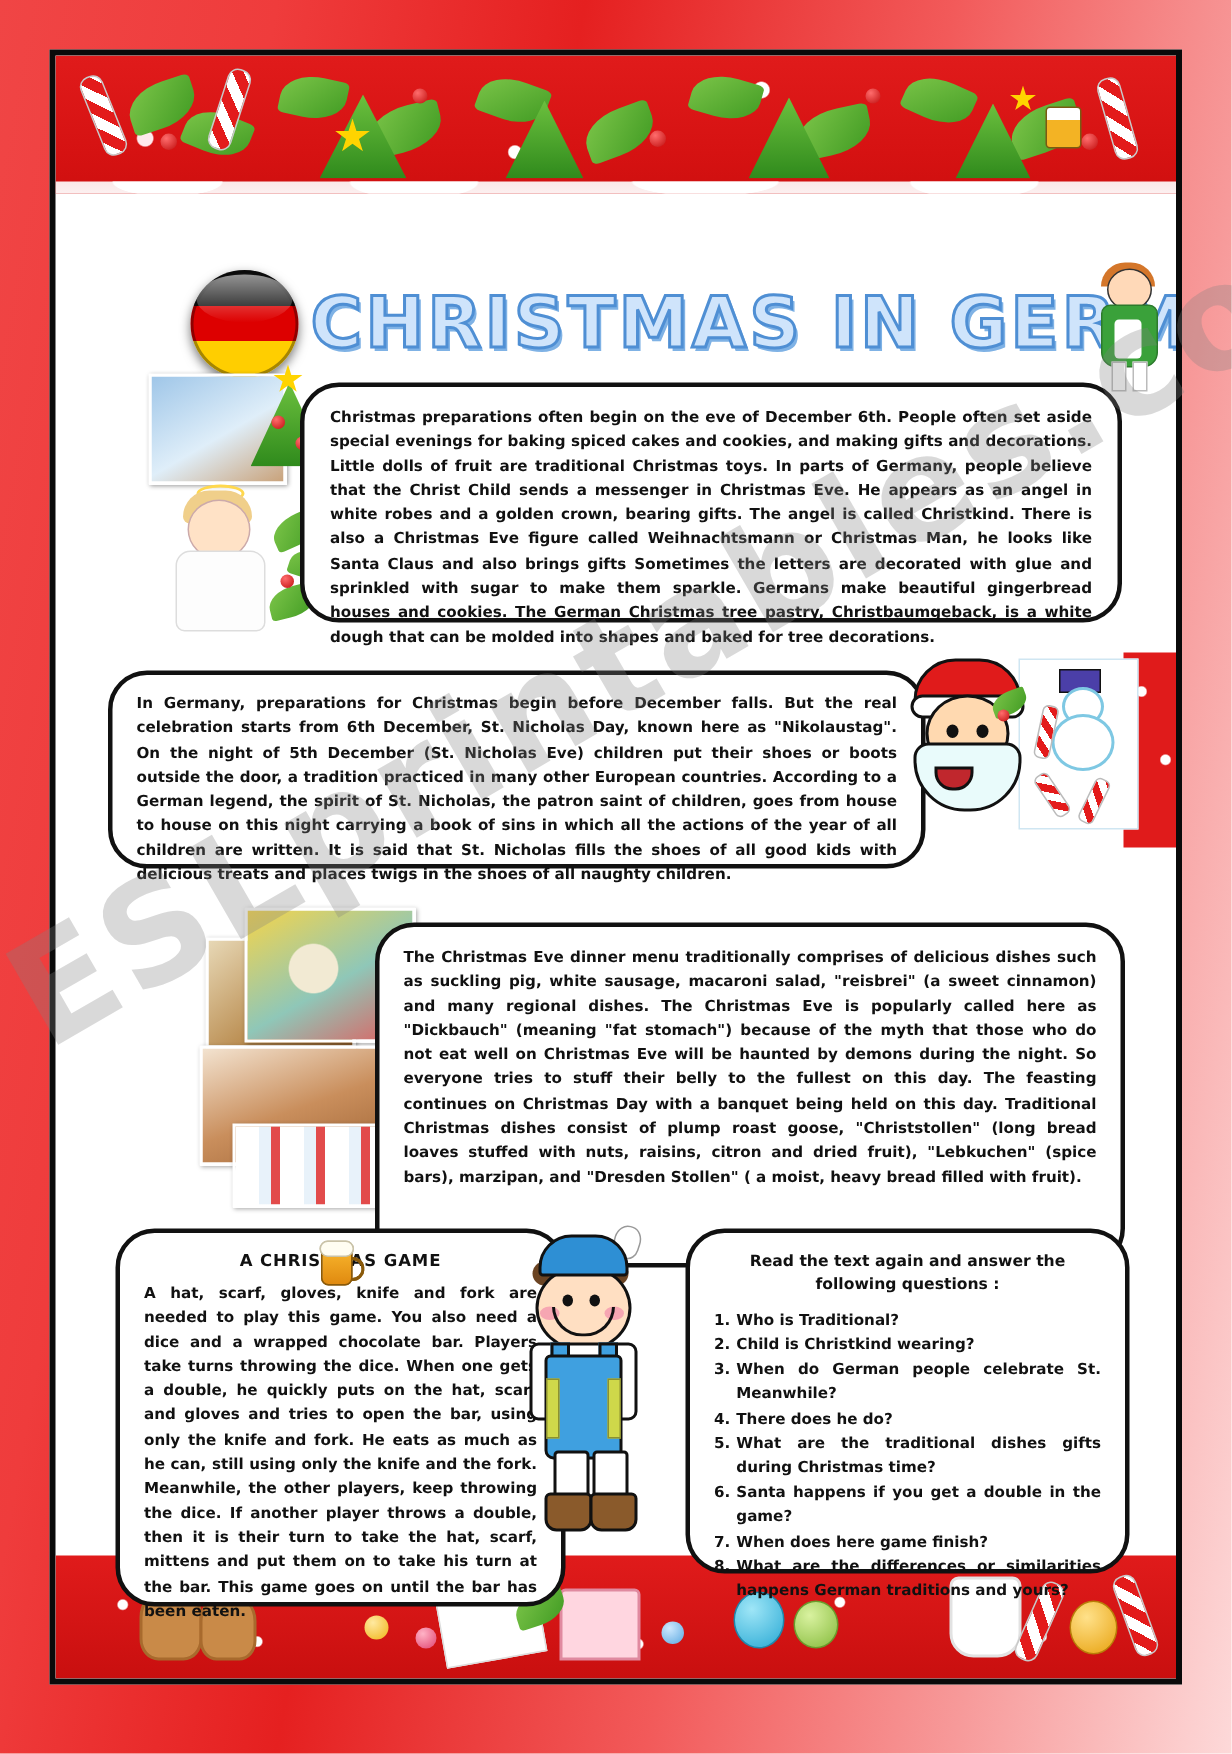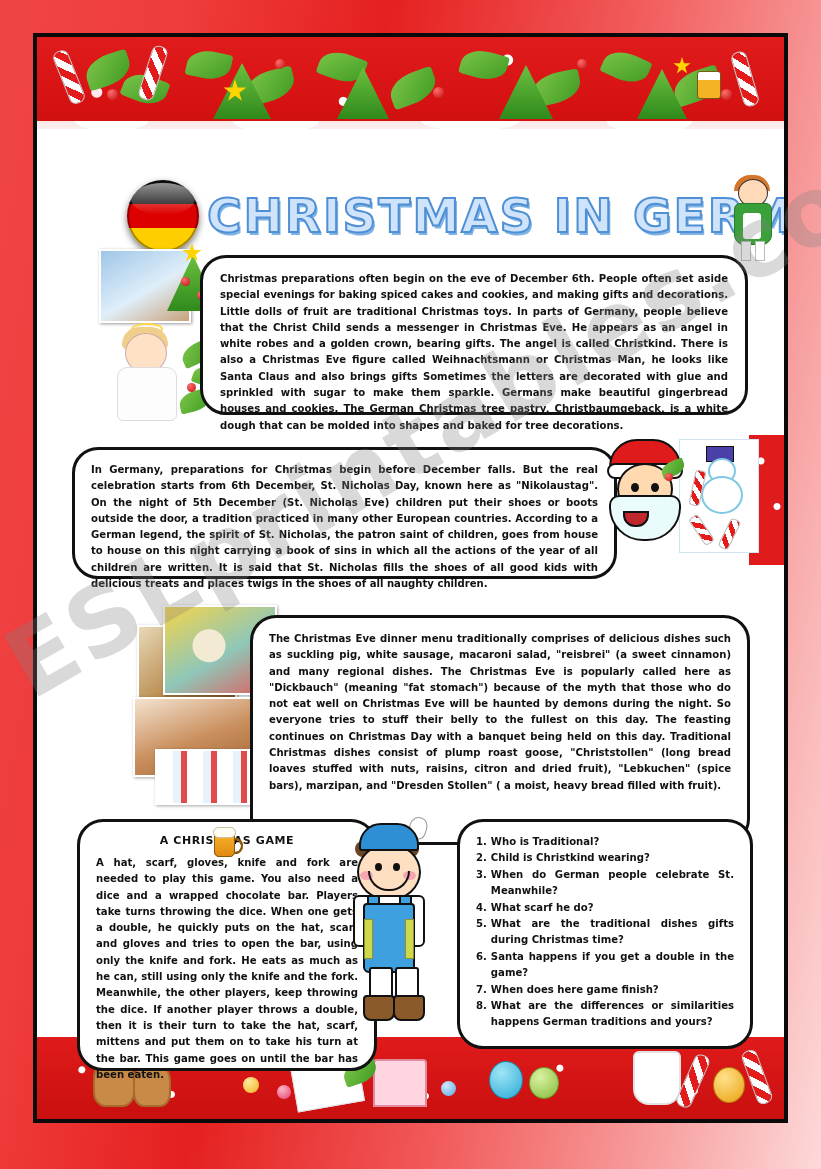--- a/index.html
+++ b/index.html
@@ -313,36 +313,37 @@
     <div class="b-overall"></div>
     <div class="b-trim" style="left:27px;"></div>
     <div class="b-trim" style="left:68px;"></div>
     <div class="b-sock" style="left:32px;"></div>
     <div class="b-sock" style="left:58px;"></div>
     <div class="b-boot" style="left:26px;"></div>
     <div class="b-boot" style="left:56px;"></div>
   </div>
 
   <div class="bubble" style="left:420px;top:782px;width:296px;height:230px;padding:12px 16px;">
+    <div class="q-head" style="margin-bottom:9px;">Read the text again and answer the following questions :</div>
     <ul class="qlist">
       <li class="qitem">
         <span class="qnum">1.</span>
         <span class="qtext">Who is Traditional?</span>
       </li>
       <li class="qitem">
         <span class="qnum">2.</span>
         <span class="qtext">Child is Christkind wearing?</span>
       </li>
       <li class="qitem">
         <span class="qnum">3.</span>
         <span class="qtext">When do German people celebrate St. Meanwhile?</span>
       </li>
       <li class="qitem">
         <span class="qnum">4.</span>
-        <span class="qtext">What scarf he do?</span>
+        <span class="qtext">There does he do?</span>
       </li>
       <li class="qitem">
         <span class="qnum">5.</span>
         <span class="qtext">What are the traditional dishes gifts during Christmas time?</span>
       </li>
       <li class="qitem">
         <span class="qnum">6.</span>
         <span class="qtext">Santa happens if you get a double in the game?</span>
       </li>
       <li class="qitem">

